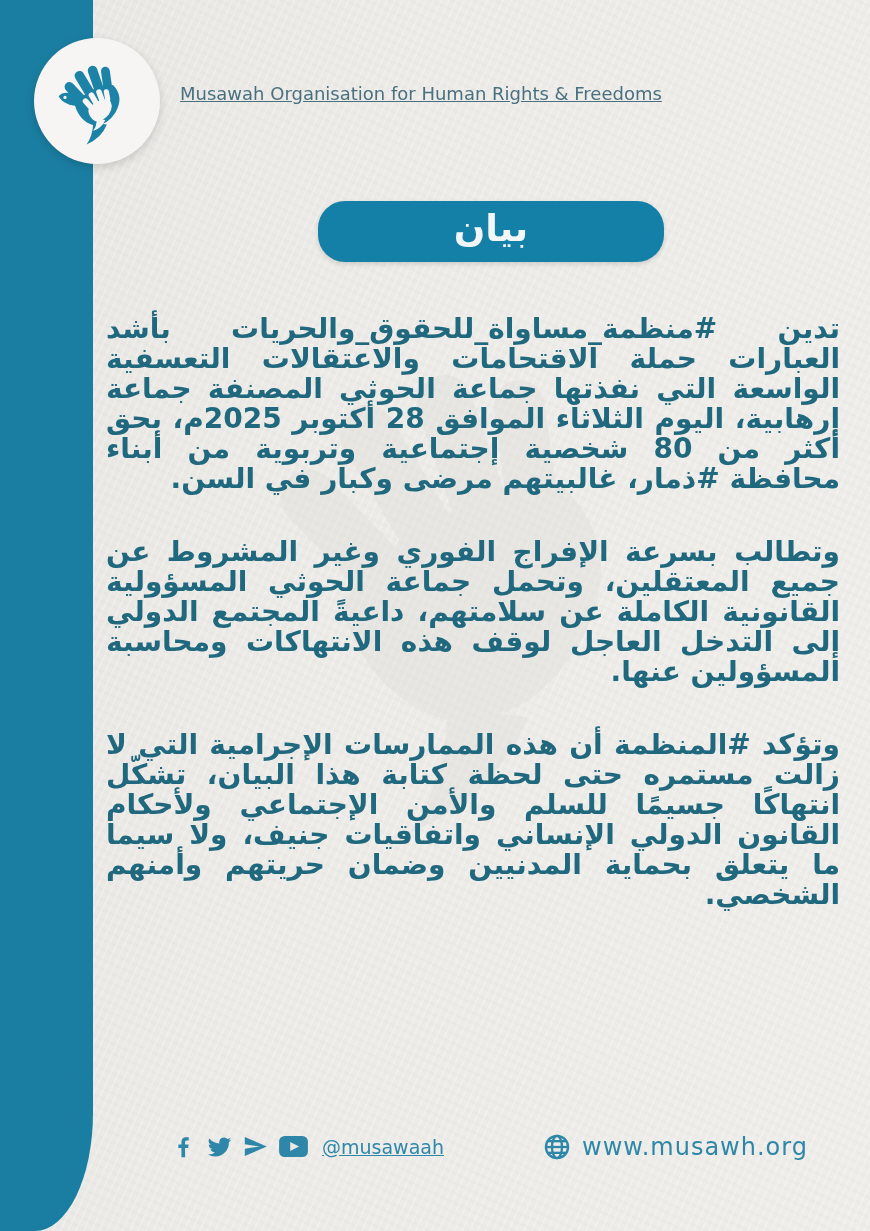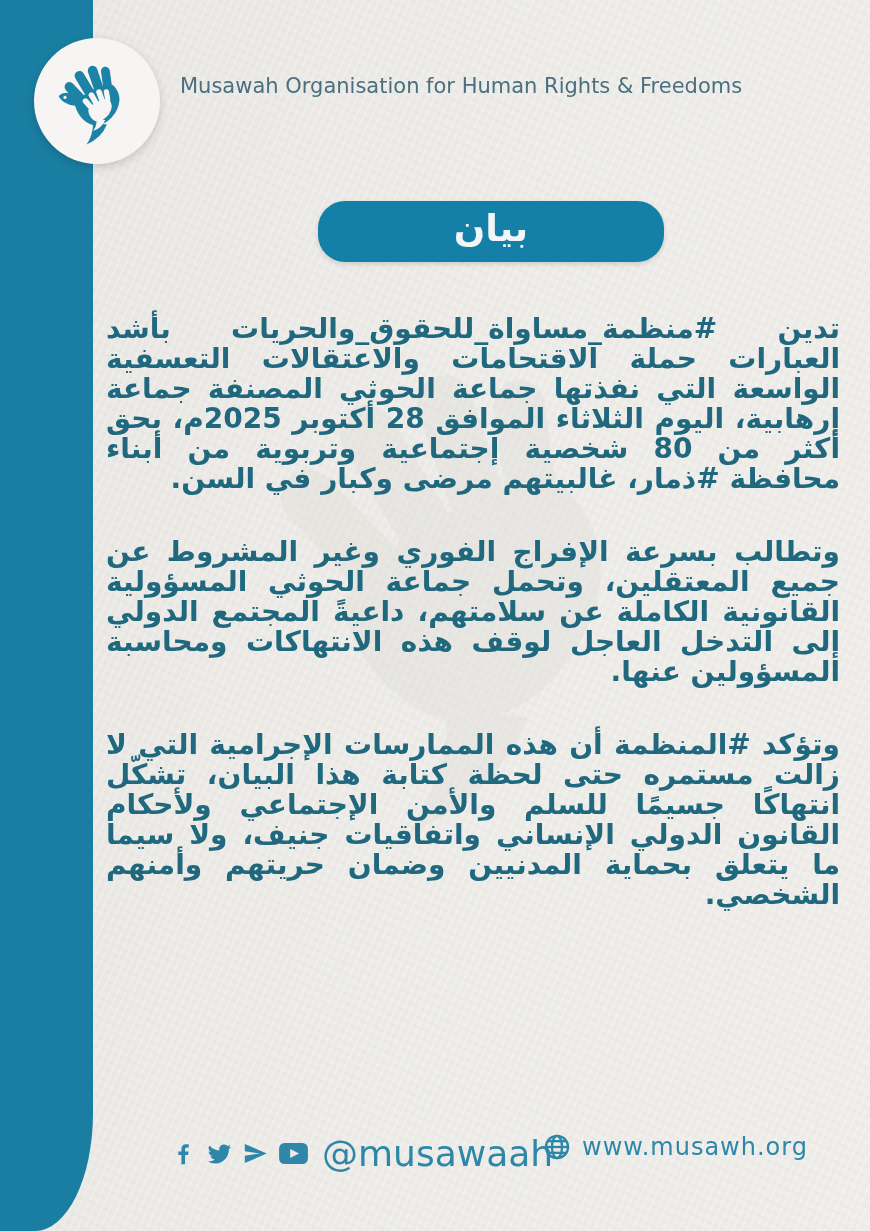--- a/index.html
+++ b/index.html
@@ -43,24 +43,25 @@
   .org-ar {
     direction: rtl;
     text-align: left;
     font-size: 31px;
     font-weight: bold;
     color: #2f8bab;
     letter-spacing: 0;
     white-space: nowrap;
   }
   .org-en {
-    margin-top: 0;
-    font-size: 21px;
+    margin-top: 9px;
+    font-size: 18px;
     color: #4a7080;
     white-space: nowrap;
+    text-decoration: underline;
   }
 
   
   .badge {
     position: absolute;
     left: 318px; top: 201px;
     width: 346px; height: 61px;
     background: #1480a8;
     border-radius: 27px;
     display: flex; align-items: center; justify-content: center;
@@ -105,22 +106,23 @@
   .social-row {
     position: absolute;
     left: 170px; top: 1133px;
     display: flex; align-items: center; gap: 9px;
     color: #2e87a8;
   }
   .social-row svg { width: 27px; height: 27px; display: block; }
   .social-row .yt svg { width: 31px; }
   .handle {
     margin-left: 4px;
-    font-size: 36px;
+    font-size: 19px;
     color: #2e87a8;
+    text-decoration: underline;
   }
   .site {
     position: absolute;
     left: 543px; top: 1133px;
     display: flex; align-items: center; gap: 11px;
     color: #2e87a8;
   }
   .site svg { width: 28px; height: 28px; display: block; }
   .website { font-size: 24px; color: #2e87a8; letter-spacing: 1px; }
 </style>

